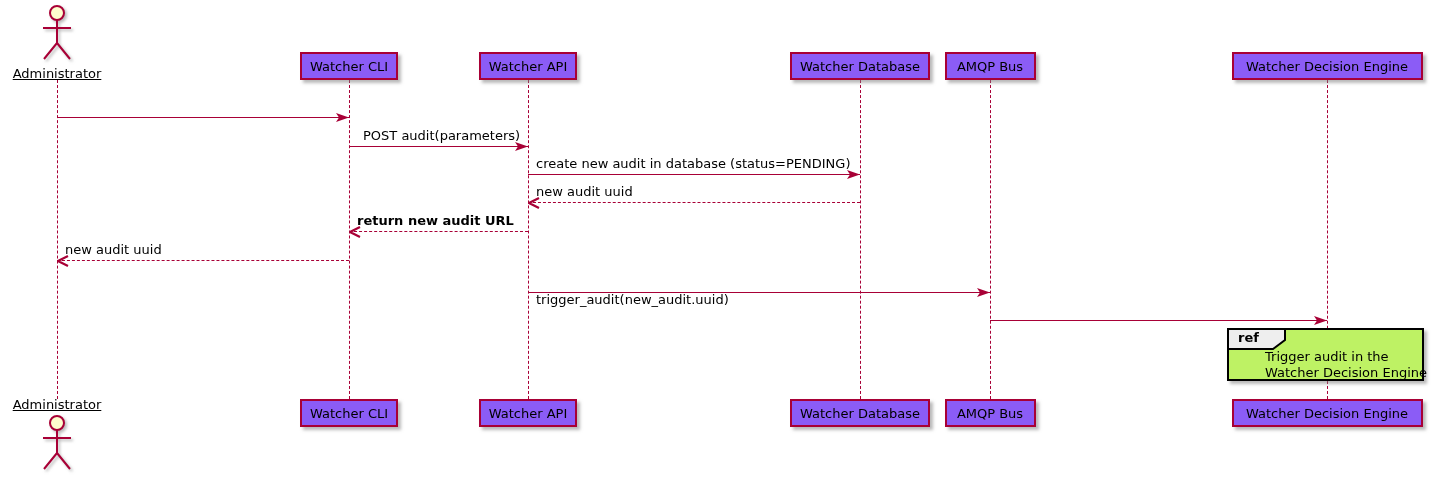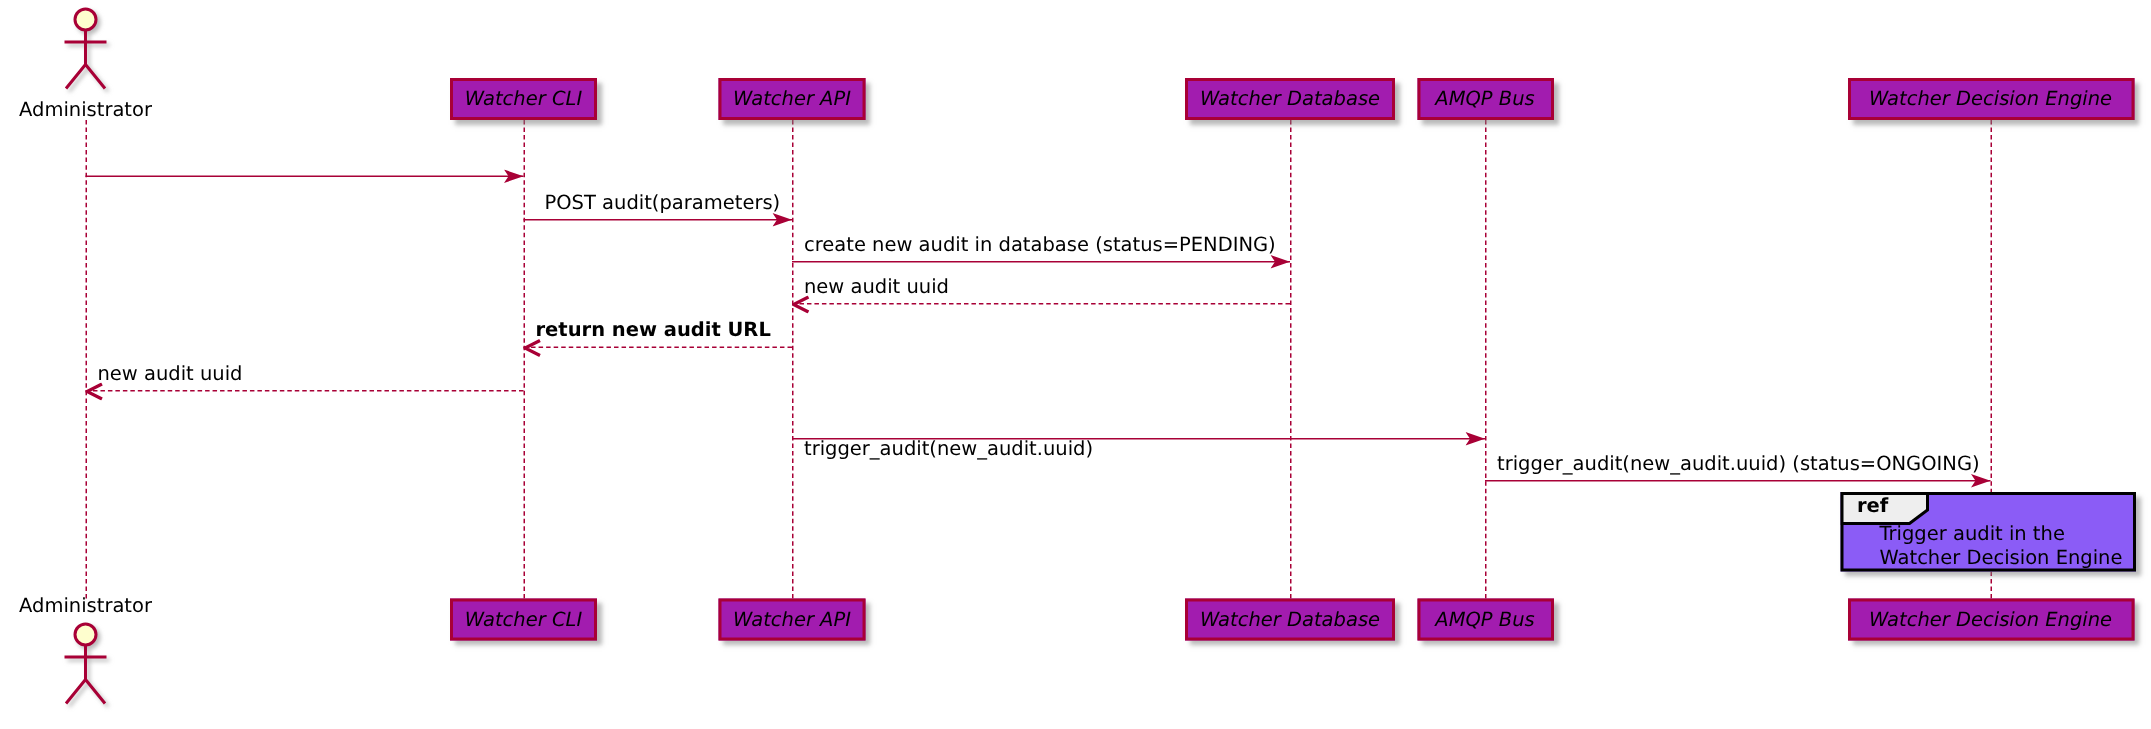--- a/index.html
+++ b/index.html
@@ -16,36 +16,36 @@
   .lifeline {
     position: absolute;
     width: 0;
     border-left: 1px dashed #A80036;
     z-index: 1;
   }
   .pbox {
     position: absolute;
     box-sizing: border-box;
     height: 28px;
-    background: #a21caf;
+    background: #8b5cf6;
     border: 2px solid #A80036;
     box-shadow: 3px 3px 3px rgba(130,130,130,0.55);
     display: flex;
     align-items: center;
     justify-content: center;
     white-space: nowrap;
     z-index: 3;
     padding: 0 5px;
-    font-style: italic;
   }
   .actor-label {
     position: absolute;
     transform: translateX(-50%);
     white-space: nowrap;
     z-index: 3;
+    text-decoration: underline;
   }
   .actor-figure {
     position: absolute;
     z-index: 3;
     filter: drop-shadow(2.5px 2.5px 1.5px rgba(130,130,130,0.55));
   }
   .msg-line {
     position: absolute;
     height: 0;
     border-top: 1px solid #A80036;
@@ -58,36 +58,36 @@
     z-index: 2;
   }
   .arrowhead { position: absolute; z-index: 2; }
   .refbox {
     position: absolute;
     left: 1227px;
     top: 328px;
     width: 197px;
     height: 53px;
     box-sizing: border-box;
-    background: #8b5cf6;
+    background: #bef264;
     border: 2px solid #000000;
     box-shadow: 3px 3px 3px rgba(130,130,130,0.55);
     z-index: 5;
   }
   .ref-header-shape { position: absolute; left: -2px; top: -2px; }
   .ref-keyword {
     position: absolute;
     left: 9px;
     top: 0px;
     font-weight: bold;
     z-index: 6;
   }
   .ref-lines {
     position: absolute;
-    left: 24px;
+    left: 36px;
     top: 19px;
     line-height: 16px;
     white-space: nowrap;
   }
 </style>
 </head>
 <body>
 
 <div class="diagram" id="diagram">
   <div class="refbox">
@@ -154,17 +154,16 @@
     <div class="msg-label" style="left: 65px; top: 242px;">new audit uuid</div>
     <svg class="arrowhead" width="12" height="12" viewBox="0 0 12 12" style="left: 57px; top: 255px;">
       <path d="M11,1 L1,6 L11,11" fill="none" stroke="#A80036" stroke-width="2.2"></path>
     </svg>
     <div class="msg-line" style="left: 528px; top: 292px; width: 462px;"></div>
     <div class="msg-label" style="left: 536px; top: 274px; margin-top: 18px;">trigger_audit(new_audit.uuid)</div>
     <svg class="arrowhead" width="13" height="10" viewBox="0 0 13 10" style="left: 977px; top: 288px;">
       <polygon points="0,0 13,4.5 0,9 3,4.5" fill="#A80036"></polygon>
     </svg>
     <div class="msg-line" style="left: 990px; top: 320px; width: 337px;"></div>
-    <div class="msg-label" style="left: 998px; top: 302px;">trigger_audit(new_audit.uuid) (status=ONGOING)</div>
     <svg class="arrowhead" width="13" height="10" viewBox="0 0 13 10" style="left: 1314px; top: 316px;">
       <polygon points="0,0 13,4.5 0,9 3,4.5" fill="#A80036"></polygon>
     </svg>
   </div>
 
 </body></html>

